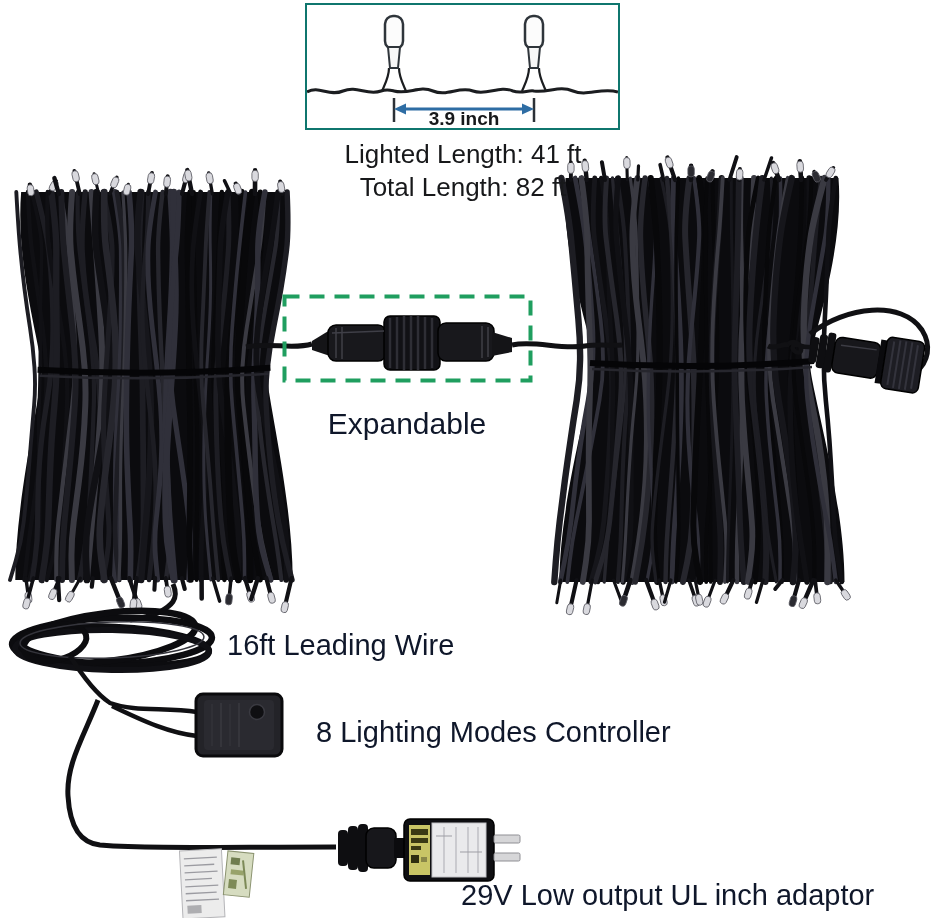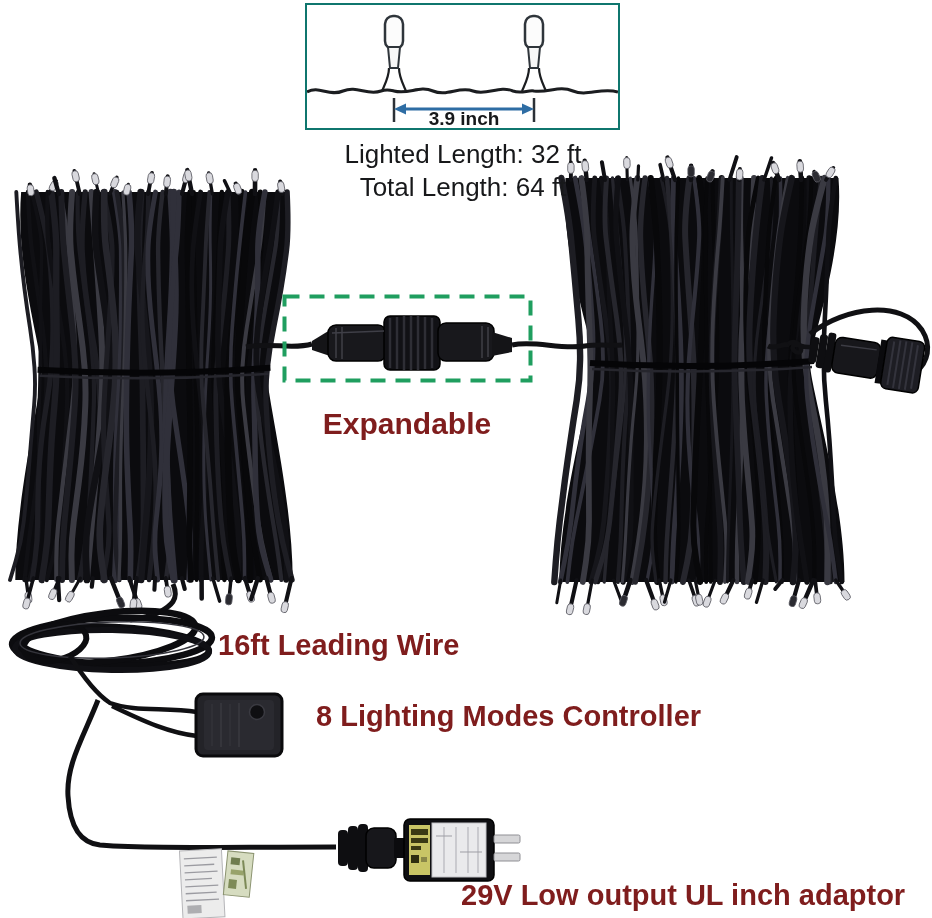--- a/index.html
+++ b/index.html
@@ -3,24 +3,24 @@
 <meta charset="utf-8">
 <style>
   html,body{margin:0;padding:0;background:#fff;}
   .stage{position:relative;width:932px;height:918px;background:#ffffff;overflow:hidden;
          font-family:"Liberation Sans", sans-serif;color:#17181a;}
   .diagram-box{position:absolute;left:305px;top:3px;width:315px;height:127px;
                border:2px solid #0f766e;box-sizing:border-box;background:#fff;}
   .diagram-box svg{display:block;width:100%;height:100%;}
   .specs{position:absolute;left:233px;top:138px;width:460px;text-align:center;
          font-size:26px;line-height:33px;font-weight:400;}
-  .lbl{position:absolute;white-space:nowrap;font-size:29px;font-weight:700;color:#7f1d1d;}
+  .lbl{position:absolute;white-space:nowrap;font-size:29px;font-weight:400;color:#0f172a;}
   .lbl-expandable{left:283px;top:407px;width:248px;text-align:center;font-size:30px;}
-  .lbl-leadwire{left:218px;top:629px;}
-  .lbl-controller{left:316px;top:700px;}
+  .lbl-leadwire{left:227px;top:629px;}
+  .lbl-controller{left:316px;top:716px;}
   .lbl-adaptor{left:461px;top:879px;}
   .bundle{position:absolute;overflow:visible;}
   .bundle-left{left:8px;top:156px;width:292px;height:460px;}
   .bundle-right{left:552px;top:142px;width:300px;height:476px;}
   .overlay{position:absolute;left:0;top:0;width:932px;height:918px;overflow:visible;}
   .z1{z-index:1}.z2{z-index:2}.z3{z-index:3}
 </style>
 </head>
 <body>
 
@@ -49,22 +49,22 @@
         <line x1="227" y1="93" x2="227" y2="117" stroke="#2b3036" stroke-width="2.5"></line>
         <line x1="97" y1="104" x2="217" y2="104" stroke-width="3.2" stroke="#2e6da4"></line>
         <polygon points="87,104 99,98.5 99,109.5" fill="#2e6da4"></polygon>
         <polygon points="227,104 215,98.5 215,109.5" fill="#2e6da4"></polygon>
       </g>
       <text x="157" y="120" text-anchor="middle" font-size="19" font-weight="bold" fill="#17181a">3.9 inch</text>
     </svg>
   </div>
 
   <div class="specs z3">
-    <div>Lighted Length: 32 ft</div>
-    <div>Total Length: 64 ft</div>
+    <div>Lighted Length: 41 ft</div>
+    <div>Total Length: 82 ft</div>
   </div>
 
   <svg class="bundle bundle-left z1" id="bundleL" viewBox="0 0 292 460">
       <path d="M13.139999999999986,36 L278.86,36 C284.86,109.44 258.42,193.68 258.42,213.68 C258.42,237.68 284.7,342.4 284.7,424 L7.300000000000011,424 C7.300000000000011,342.4 33.58,237.68 33.58,213.68 C33.58,193.68 7.139999999999986,109.44 13.139999999999986,36 Z" fill="#0b0b0e"></path>
       <path d="M8.3,36.0 Q10.4,74.8 12.3,94.2 Q14.1,113.6 16.5,133.0 Q18.9,152.4 22.0,171.8 Q25.1,191.2 26.4,210.6 Q27.8,230.0 26.1,249.4 Q24.4,268.8 22.8,288.2 Q21.3,307.6 19.6,327.0 Q17.9,346.4 15.7,365.8 Q13.6,385.2 7.8,404.6 L2.0,424.0" fill="none" stroke="#1d1d23" stroke-width="3.9" stroke-linecap="round"></path>
       <path d="M19.9,36.0 Q21.4,74.8 23.9,94.2 Q26.5,113.6 29.2,133.0 Q31.9,152.4 34.6,171.8 Q37.2,191.2 38.1,210.6 Q39.0,230.0 37.2,249.4 Q35.4,268.8 33.3,288.2 Q31.1,307.6 28.6,327.0 Q26.1,346.4 23.4,365.8 Q20.7,385.2 18.6,404.6 L16.5,424.0" fill="none" stroke="#101014" stroke-width="4.3" stroke-linecap="round"></path>
       <path d="M23.4,36.0 Q33.7,74.8 33.6,94.2 Q33.5,113.6 32.9,133.0 Q32.3,152.4 32.4,171.8 Q32.4,191.2 32.2,210.6 Q32.0,230.0 31.2,249.4 Q30.3,268.8 30.5,288.2 Q30.8,307.6 31.4,327.0 Q32.0,346.4 31.8,365.8 Q31.6,385.2 26.1,404.6 L20.6,424.0" fill="none" stroke="#101014" stroke-width="3.5" stroke-linecap="round"></path>
       <path d="M28.2,36.0 Q38.4,74.8 40.7,94.2 Q43.0,113.6 43.9,133.0 Q44.9,152.4 45.0,171.8 Q45.0,191.2 43.4,210.6 Q41.7,230.0 38.4,249.4 Q35.0,268.8 33.1,288.2 Q31.1,307.6 30.4,327.0 Q29.7,346.4 29.6,365.8 Q29.6,385.2 26.9,404.6 L24.1,424.0" fill="none" stroke="#1d1d23" stroke-width="5.2" stroke-linecap="round"></path>
       <path d="M39.7,36.0 Q38.3,74.8 41.3,94.2 Q44.2,113.6 47.3,133.0 Q50.4,152.4 53.5,171.8 Q56.7,191.2 58.2,210.6 Q59.8,230.0 59.0,249.4 Q58.2,268.8 57.1,288.2 Q56.0,307.6 54.6,327.0 Q53.2,346.4 51.4,365.8 Q49.6,385.2 44.2,404.6 L38.7,424.0" fill="none" stroke="#101014" stroke-width="4.3" stroke-linecap="round"></path>
       <path d="M43.3,36.0 Q48.4,74.8 48.3,94.2 Q48.2,113.6 48.2,133.0 Q48.2,152.4 48.6,171.8 Q49.0,191.2 48.6,210.6 Q48.2,230.0 46.4,249.4 Q44.6,268.8 43.4,288.2 Q42.3,307.6 41.6,327.0 Q40.9,346.4 40.3,365.8 Q39.8,385.2 36.8,404.6 L33.8,424.0" fill="none" stroke="#1d1d23" stroke-width="6.4" stroke-linecap="round"></path>

